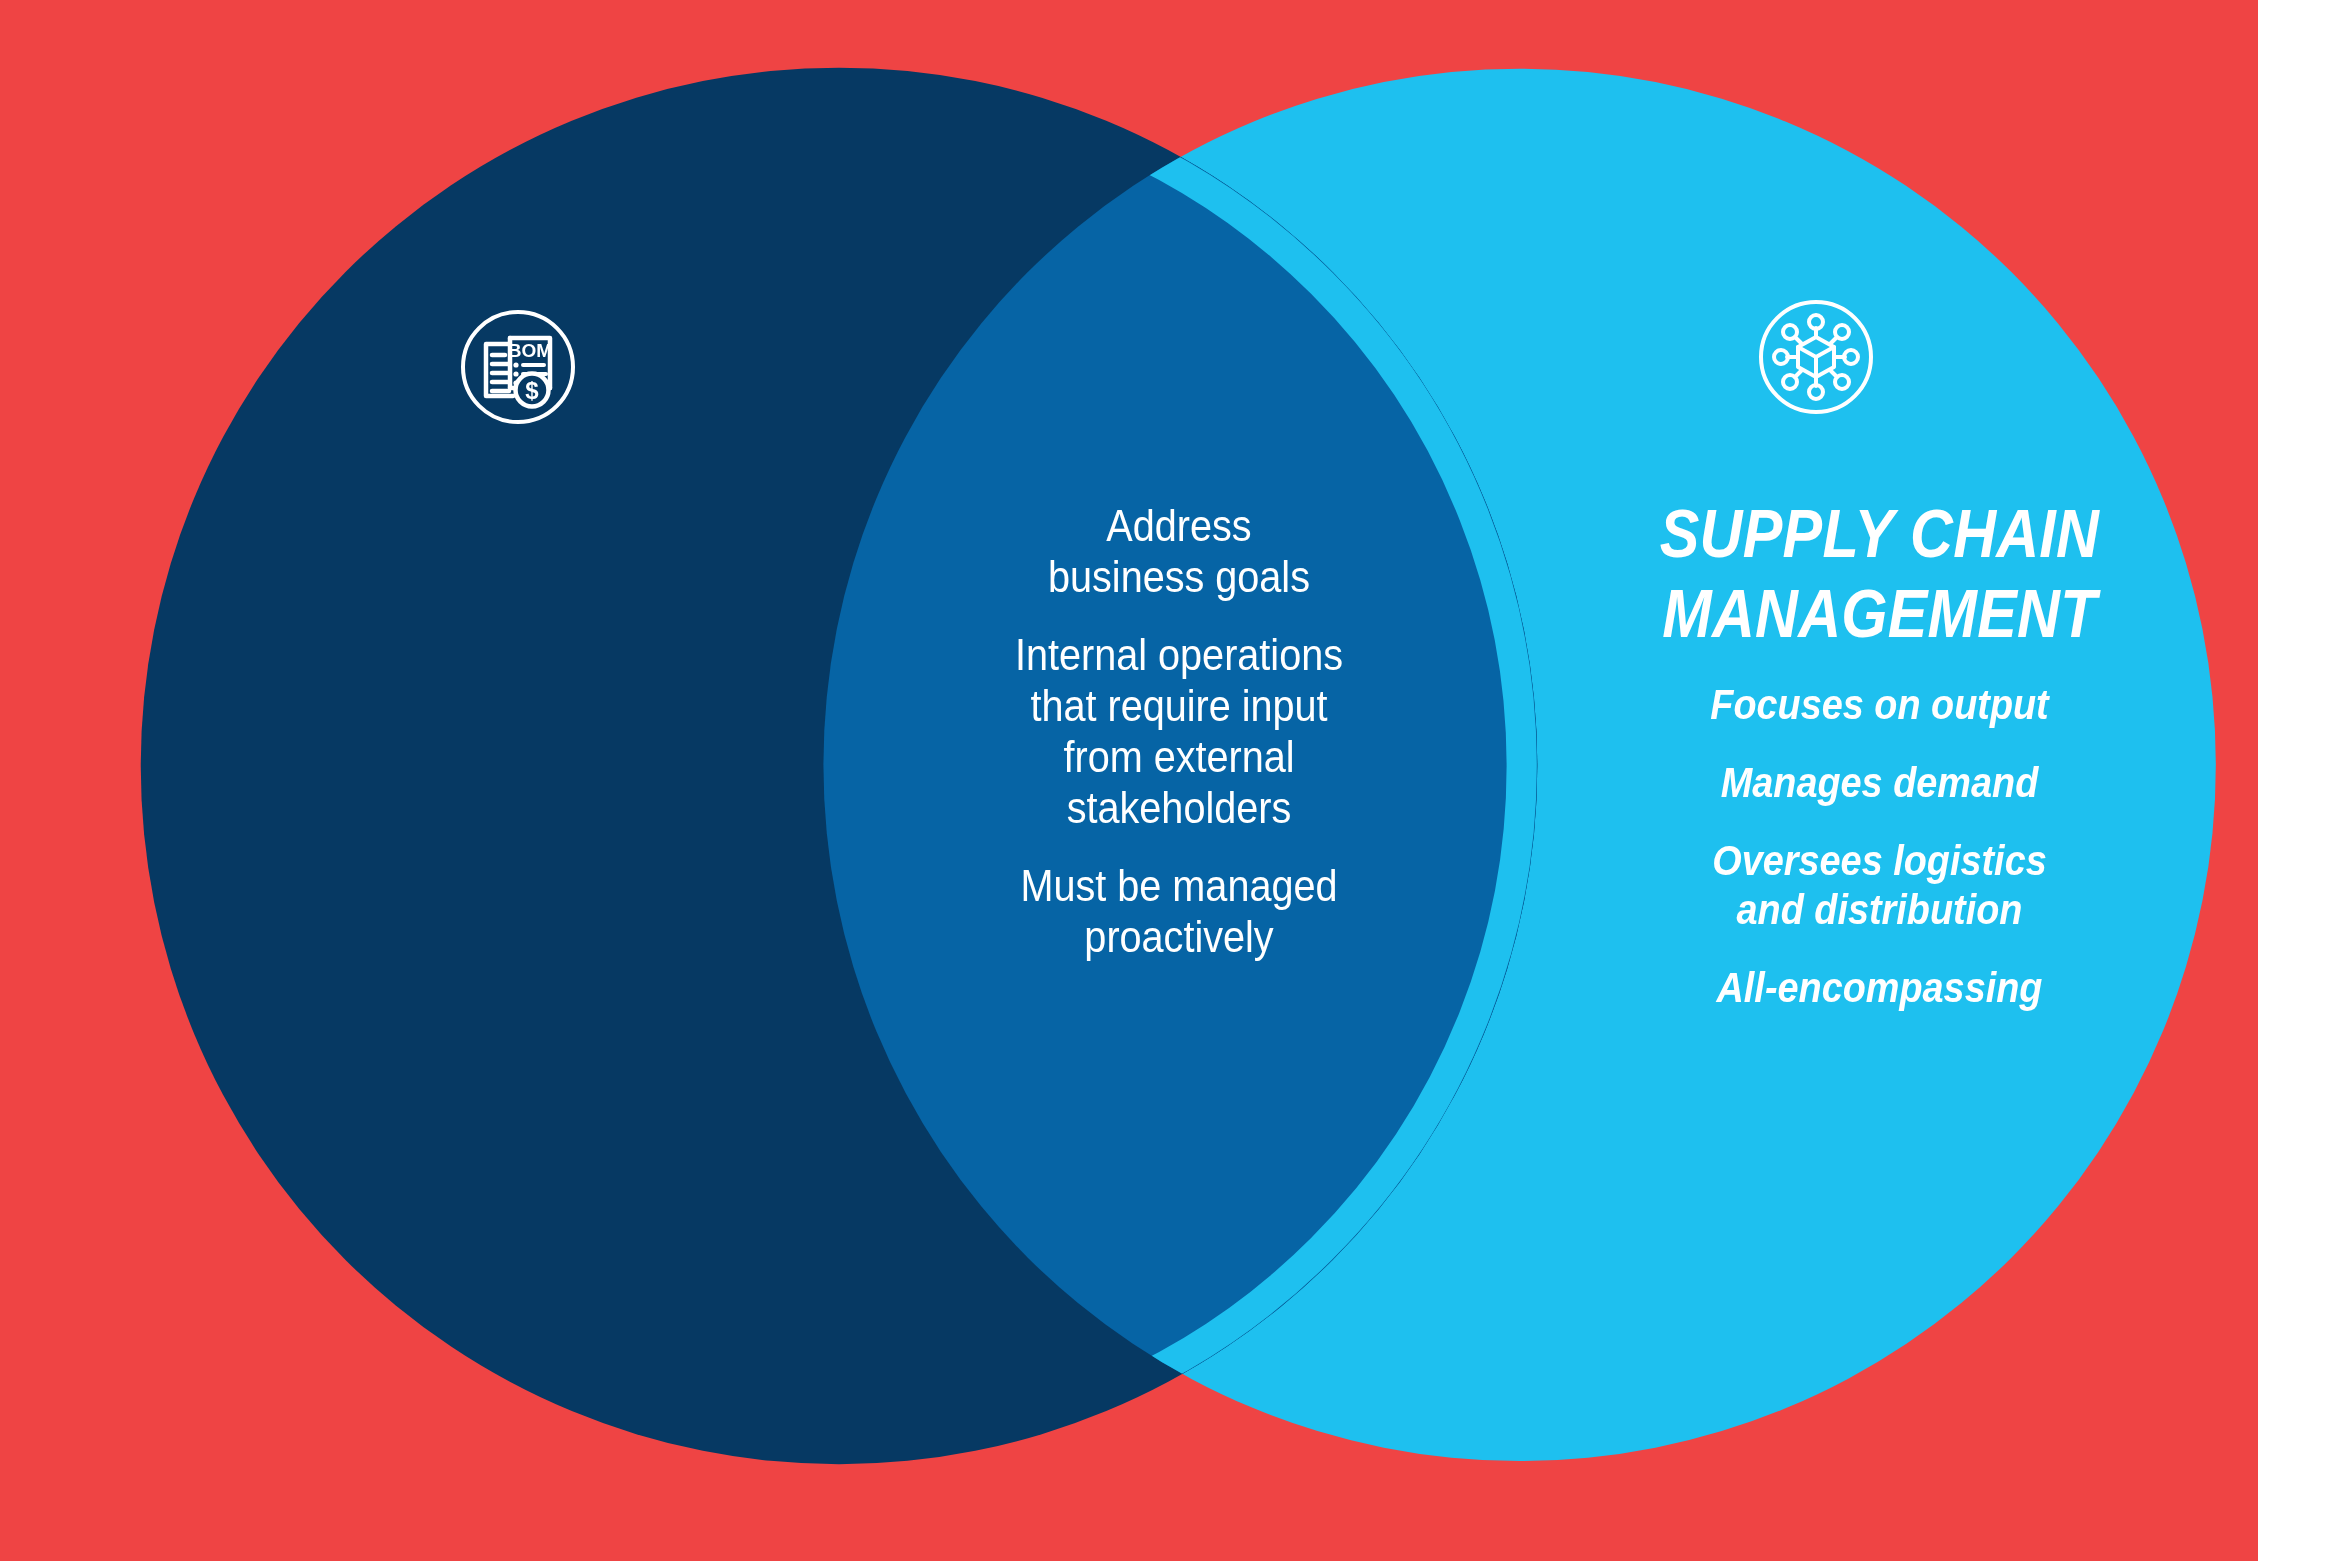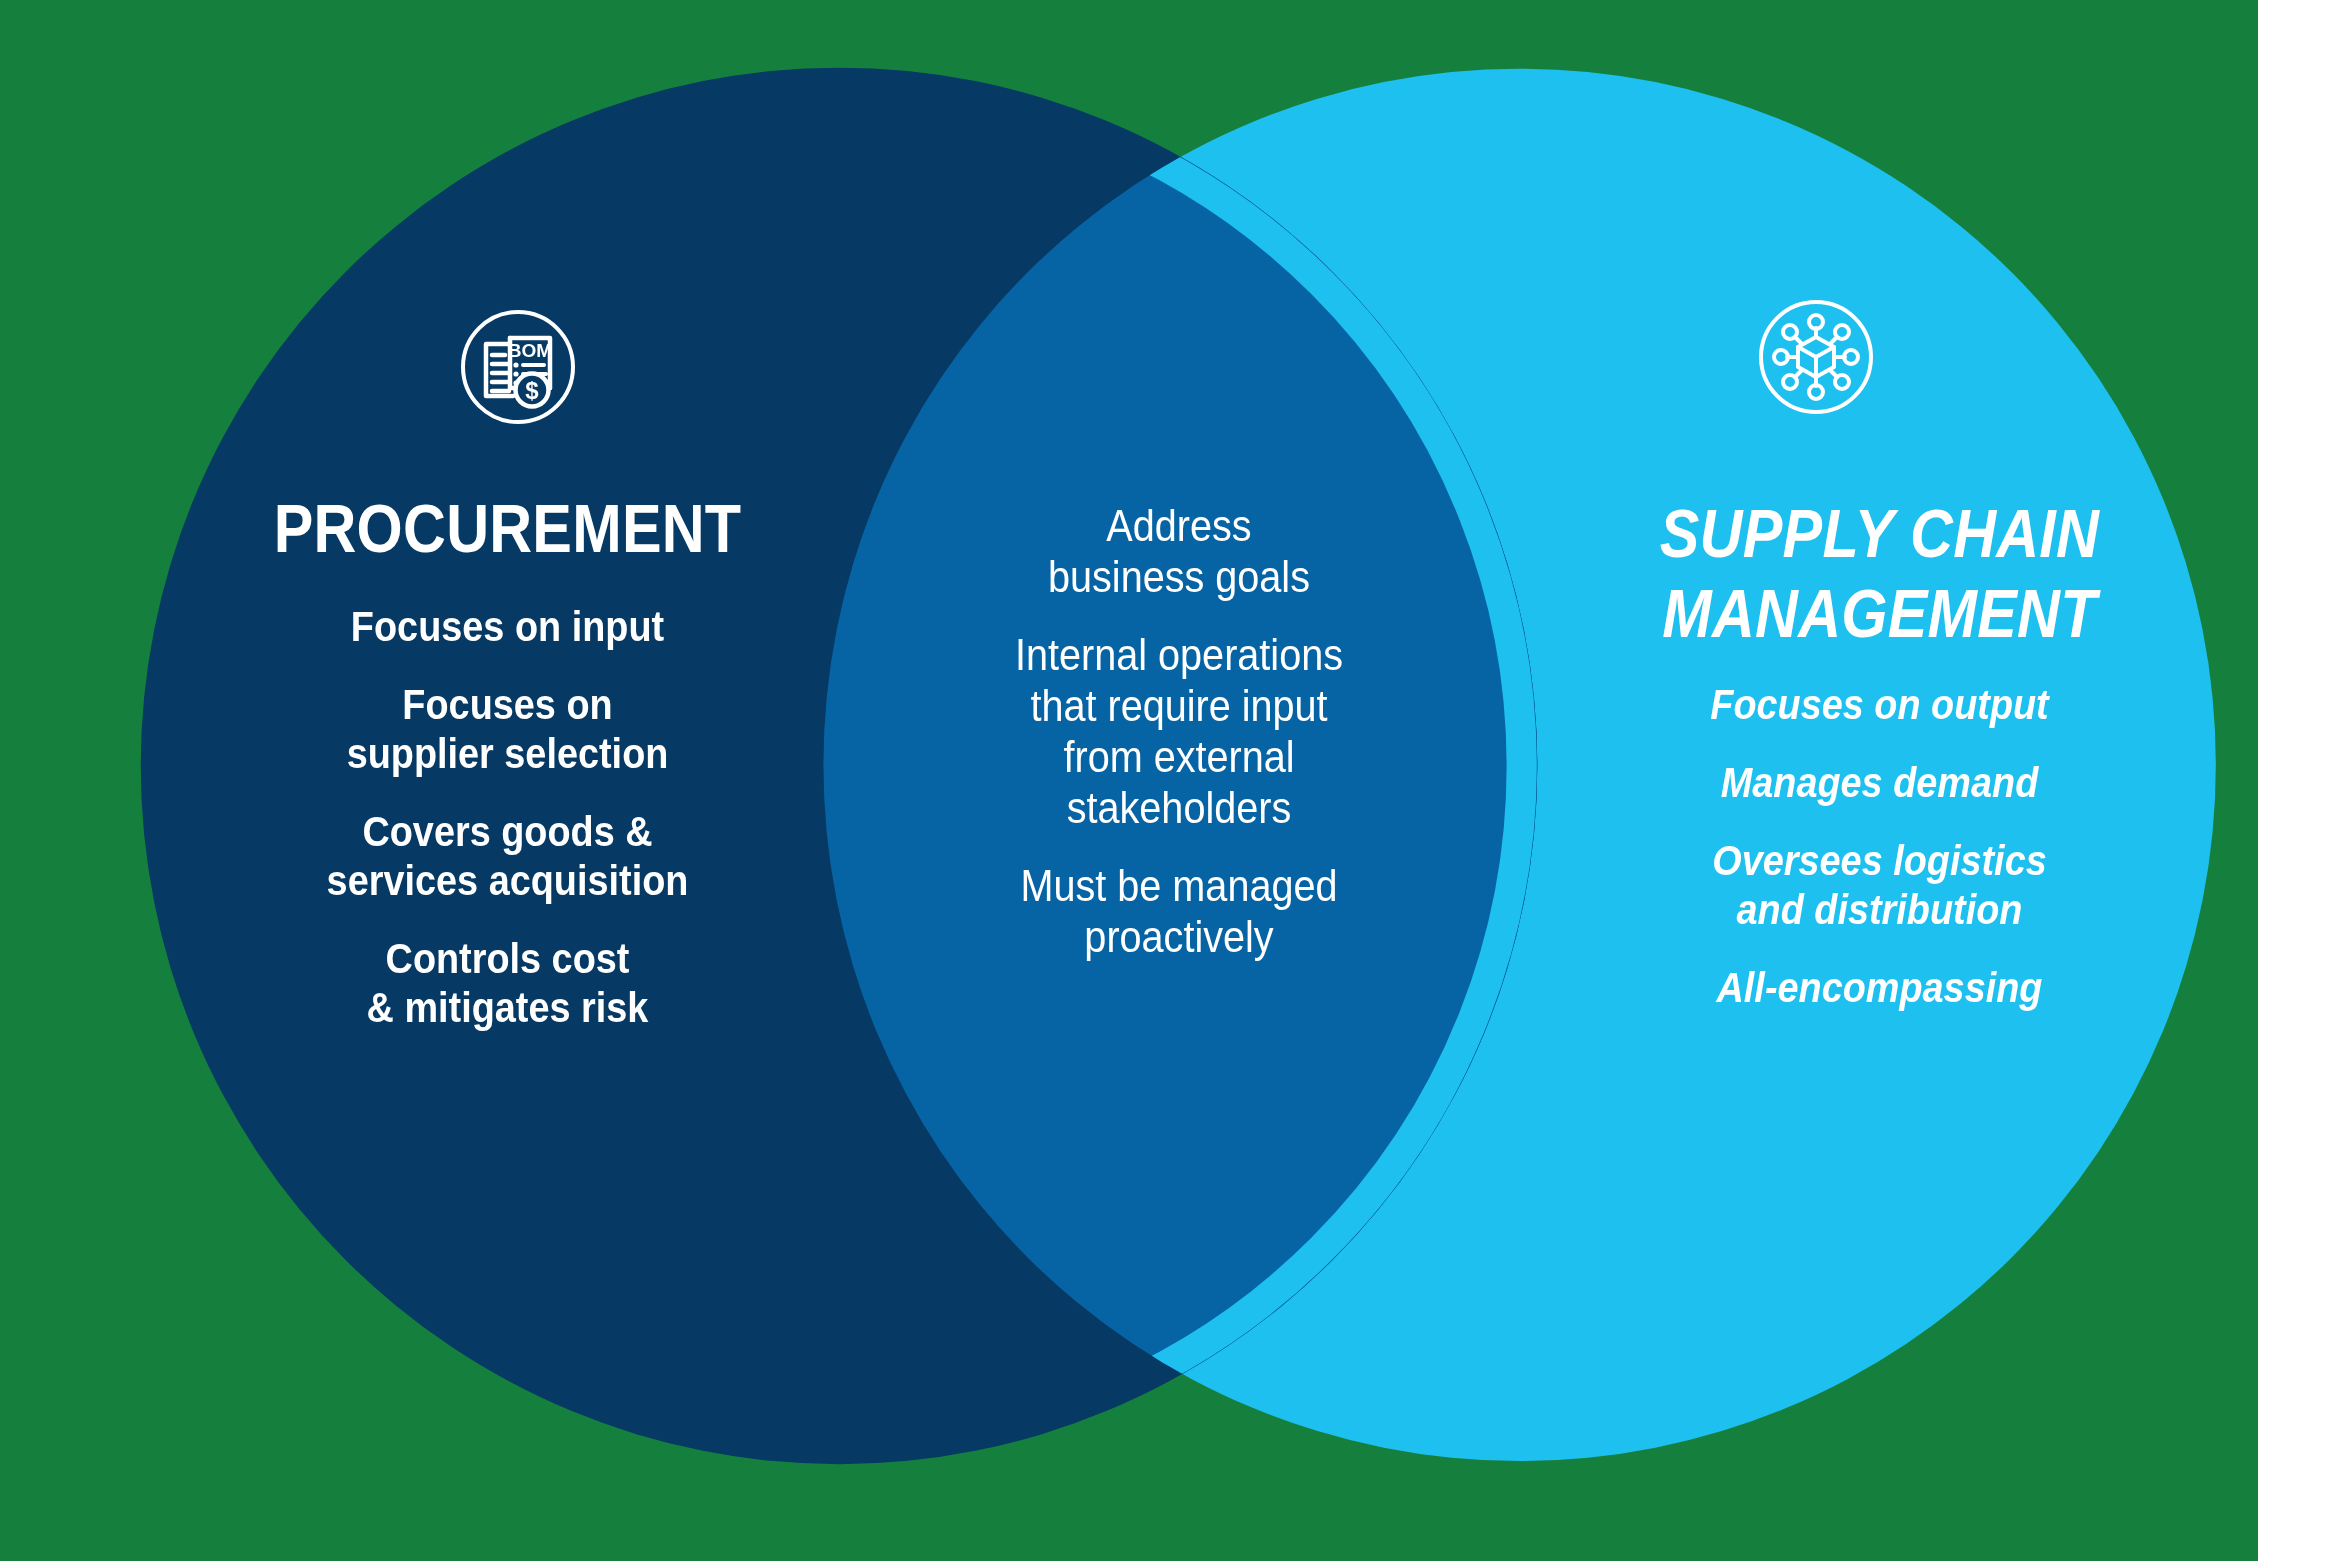--- a/index.html
+++ b/index.html
@@ -11,21 +11,21 @@
   body {
     width: 2342px;
     height: 1561px;
     font-family: "Liberation Sans", sans-serif;
     overflow: hidden;
   }
   #venn-root {
     position: relative;
     width: 2258px;
     height: 1561px;
-    background: #15803d;
+    background: #ef4444;
   }
   svg.venn-canvas {
     position: absolute;
     left: 0;
     top: 0;
     width: 2342px;
     height: 1561px;
     display: block;
   }
 
@@ -192,30 +192,20 @@
         <circle cx="25" cy="60" r="7"></circle>
         <circle cx="95" cy="60" r="7"></circle>
         <circle cx="34" cy="35" r="7"></circle>
         <circle cx="86" cy="35" r="7"></circle>
         <circle cx="34" cy="85" r="7"></circle>
         <circle cx="86" cy="85" r="7"></circle>
       </g>
     </svg>
   </div>
 
-  <div class="col col-left">
-    <h2 class="title">PROCUREMENT</h2>
-    <p class="bullet">Focuses on input</p>
-    <p class="bullet">Focuses on
-supplier selection</p>
-    <p class="bullet">Covers goods &amp;
-services acquisition</p>
-    <p class="bullet">Controls cost
-&amp; mitigates risk</p>
-  </div>
 
   <div class="col col-center">
     <p class="center-item">Address
 business goals</p>
     <p class="center-item">Internal operations
 that require input
 from external
 stakeholders</p>
     <p class="center-item">Must be managed
 proactively</p>

